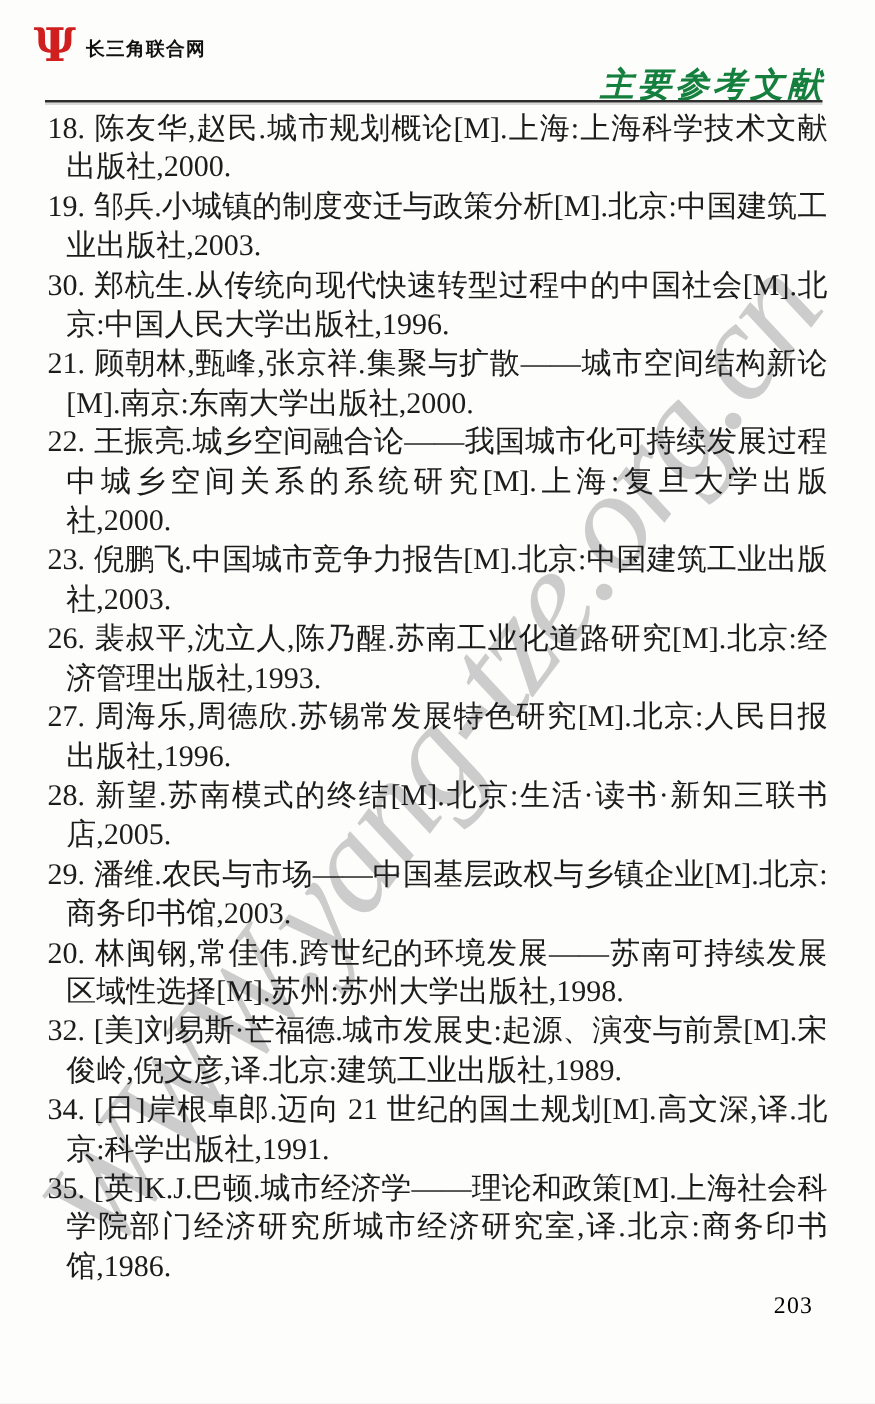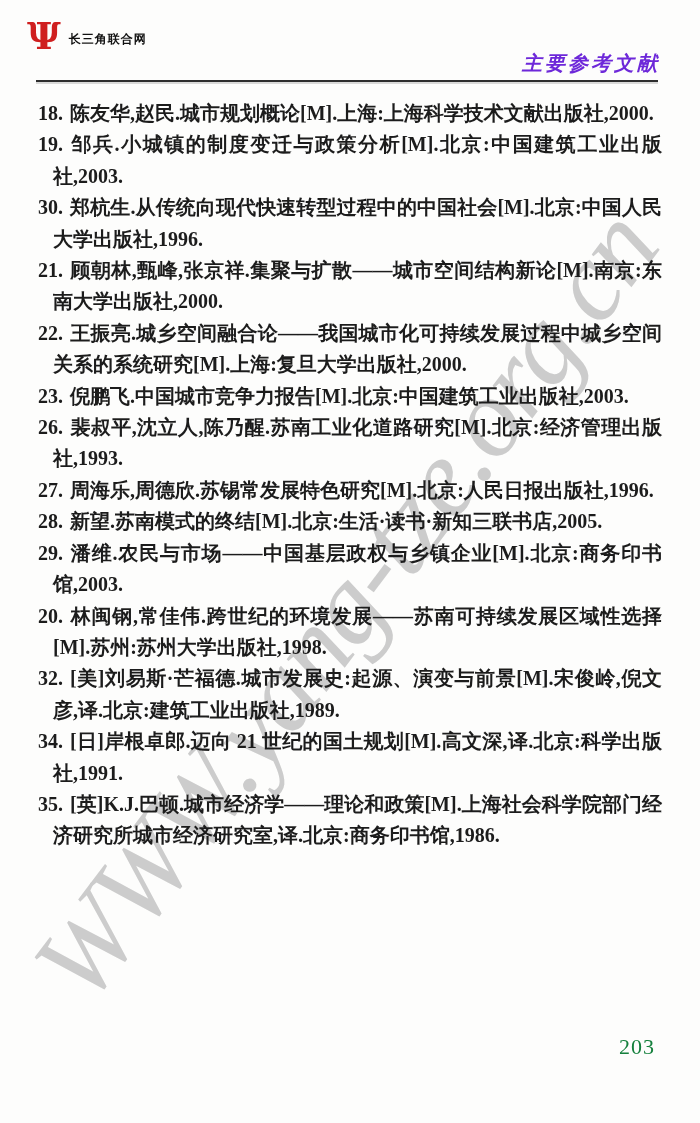--- a/index.html
+++ b/index.html
@@ -44,63 +44,62 @@
   }
   .logo-glyph{
     font-family:"DejaVu Serif",serif;
     font-weight:700;
     font-size:37px;line-height:1;
     color:var(--logo-red);
   }
   .brand-text{
     font-family:"Liberation Sans","DejaVu Sans",sans-serif;
     font-weight:700;
-    font-size:12px;
+    font-size:15px;
     letter-spacing:1px;
     color:#111;
     padding-top:6px;
   }
   .running-head{
     position:absolute;right:40px;top:50px;
-    font-size:20px;
+    font-size:27px;
     font-style:italic;
     font-weight:600;
     letter-spacing:3px;
-    color:#6d28d9;
+    color:#15803d;
   }
   .header-rule{
     position:absolute;left:36px;top:80px;
     width:622px;height:2px;
     background:var(--rule);
     box-shadow:0 2px 0 rgba(0,0,0,.14);
   }
   
   .refs{
-    position:absolute;left:38px;top:98px;
+    position:absolute;left:38px;top:88px;
     width:624px;
     z-index:1;
-    font-size:20px;
+    font-size:24px;
     line-height:31.4px;
-    font-weight:bold;
   }
   .ref{
     margin:0;
     text-align:justify;
     text-justify:inter-ideograph;
     padding-left:15px;
     text-indent:-15px;
   }
   .ref .num{margin-right:7px;}
   
   .page-number{
     position:absolute;left:619px;top:1034px;
     z-index:1;
-    font-size:22px;
+    font-size:19px;
     letter-spacing:1px;
-    color:#15803d;
+    color:#000000;
   }
 </style>
 </head>
 <body>
 
 <div class="page">
 
   <div class="watermark">WWW.yang-tze.org.cn</div>
 
   <div class="header">

